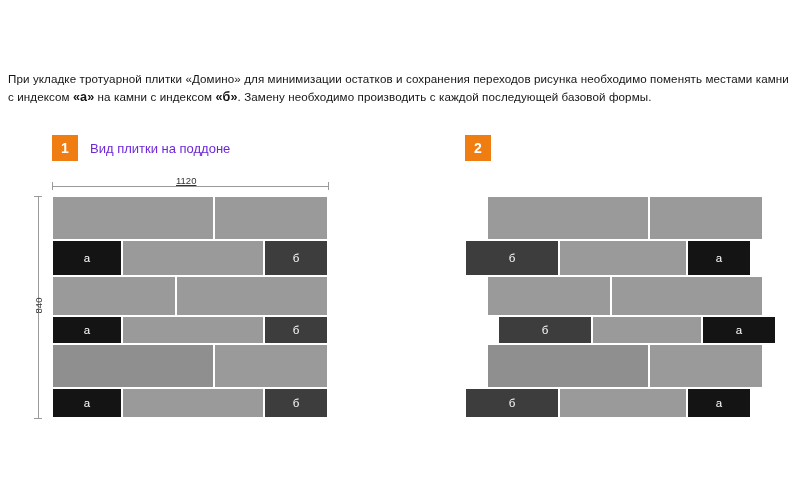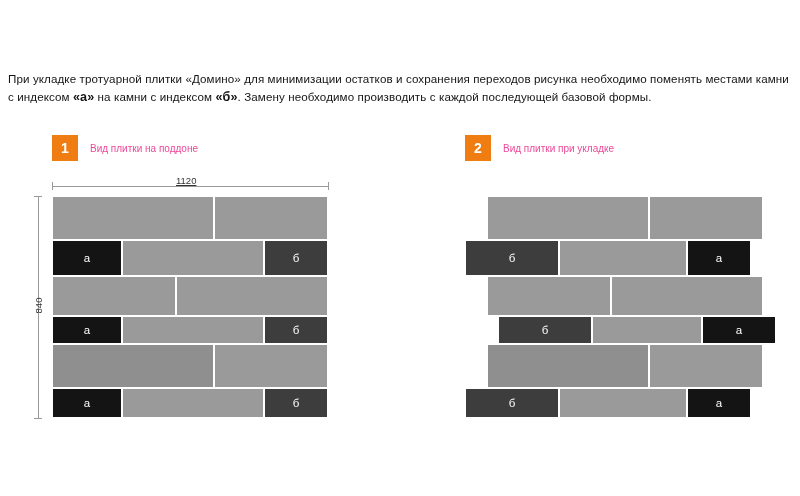--- a/index.html
+++ b/index.html
@@ -46,22 +46,22 @@
     background: #f07d12;
     color: #ffffff;
     font-size: 14px;
     font-weight: bold;
     display: flex;
     align-items: center;
     justify-content: center;
     line-height: 1;
   }
   .panel-title {
-    font-size: 10px;
-    color: #ec4899;
+    font-size: 13px;
+    color: #6d28d9;
   }
   
   .dim-line-h {
     position: absolute;
     border-top: 1px solid #9a9a9a;
     height: 0;
   }
   .dim-line-v {
     position: absolute;
     border-left: 1px solid #9a9a9a;
@@ -117,21 +117,20 @@
     <span>При укладке тротуарной плитки «Домино» для минимизации остатков и сохранения переходов рисунка необходимо поменять местами камни с индексом </span><b>«а»</b><span> на камни с индексом </span><b>«б»</b><span>. Замену необходимо производить с каждой последующей базовой формы.</span>
   </p>
 
   <div class="panel-head" style="left:52px; top:135px;">
     <div class="badge">1</div>
     <div class="panel-title">Вид плитки на поддоне</div>
   </div>
 
   <div class="panel-head" style="left:465px; top:135px;">
     <div class="badge">2</div>
-    <div class="panel-title">Вид плитки при укладке</div>
   </div>
 
   <div class="dim-line-h" style="left:52px; top:186px; width:276px;"></div>
   <div class="tick-v" style="left:52px; top:182px;"></div>
   <div class="tick-v" style="left:328px; top:182px;"></div>
   <div class="dim-label-h" style="left:172px; top:175px;text-decoration:underline;">1120</div>
 
   <div class="dim-line-v" style="left:38px; top:196px; height:222px;"></div>
   <div class="tick-h" style="left:34px; top:196px;"></div>
   <div class="tick-h" style="left:34px; top:418px;"></div>

